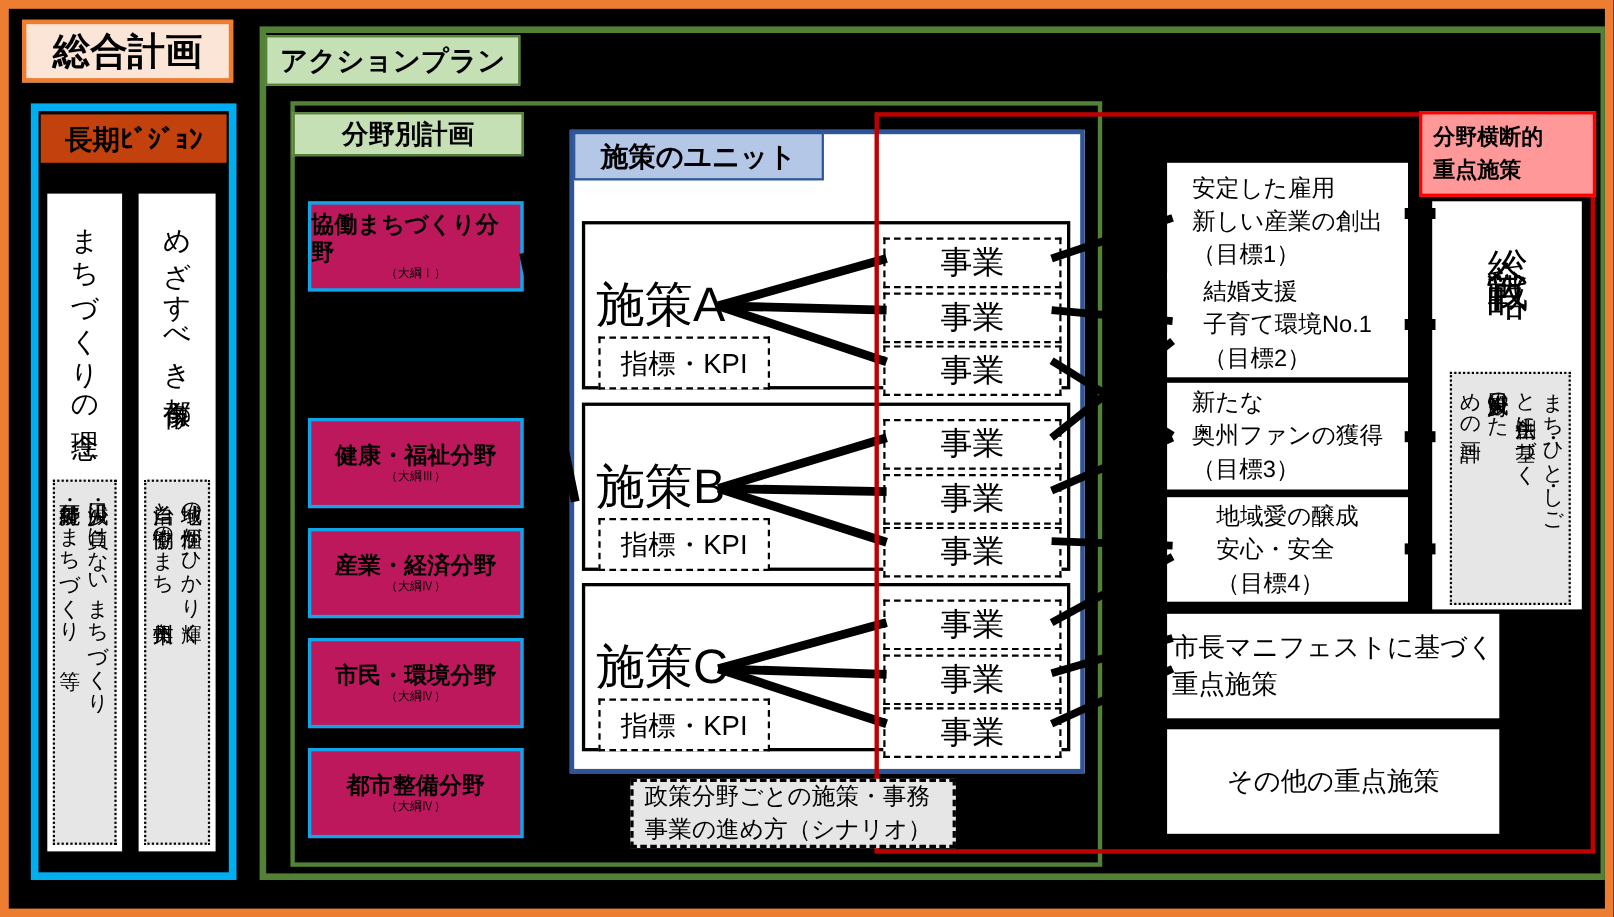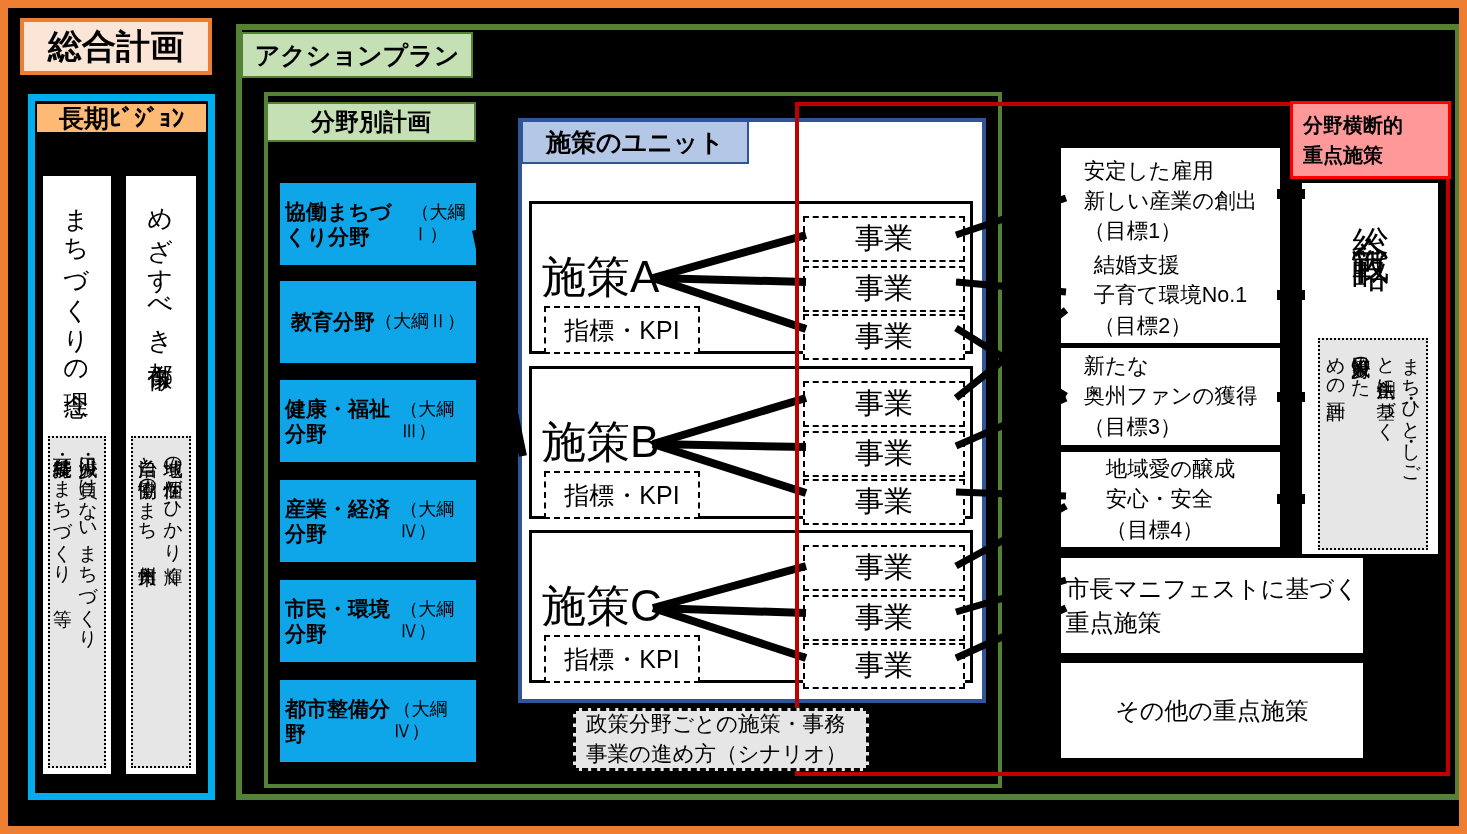--- a/index.html
+++ b/index.html
@@ -7,39 +7,39 @@
         border:8px solid #ED7D31;box-sizing:border-box;overflow:hidden;
         font-family:"Liberation Sans",sans-serif;color:#000;}
   .abs{position:absolute;box-sizing:border-box;}
   .pre{white-space:pre-line;}
   .cen{display:flex;align-items:center;justify-content:center;text-align:left;}
 
   .title-box{left:12px;top:10px;width:192px;height:57px;background:#FBE5D6;
              border:4px solid #ED7D31;font-size:34px;font-weight:bold;}
 
   .blue-frame{left:20px;top:86px;width:187px;height:706px;border:7px solid #00AEEF;background:#000;}
-  .ltv-label{left:29px;top:96px;width:169px;height:28px;background:#fdba74;font-size:25px;font-weight:bold;}
+  .ltv-label{left:29px;top:96px;width:169px;height:44px;background:#c2410c;font-size:25px;font-weight:bold;}
   .vcol{top:168px;width:68px;height:598px;background:#fff;}
   .vhead{position:absolute;top:14px;left:50%;transform:translateX(-50%);
          writing-mode:vertical-rl;text-orientation:upright;font-size:25px;letter-spacing:2px;}
   .vnote{position:absolute;left:5px;right:5px;top:260px;bottom:6px;background:#E7E6E6;
          border:2px dotted #000;writing-mode:vertical-rl;text-orientation:upright;
          font-size:19px;line-height:1.35;padding:6px 3px;white-space:pre-line;}
 
   .big-green{left:228px;top:16px;width:1225px;height:776px;border:6px solid #538135;}
   .ap-label{left:233px;top:24px;width:232px;height:46px;background:#C5E0B4;
             border:2px solid #538135;font-size:25px;font-weight:bold;}
   .inner-green{left:256px;top:84px;width:738px;height:696px;border:4px solid #538135;}
   .bb-label{left:258px;top:94px;width:210px;height:40px;background:#C5E0B4;
             border:2px solid #538135;font-size:24px;font-weight:bold;}
 
-  .fieldbox{left:272px;width:196px;height:82px;background:#0ea5e9;border:5px solid #0ea5e9;
-            flex-direction:row;line-height:1.2;}
+  .fieldbox{left:272px;width:196px;height:82px;background:#be185d;border:3px solid #0ea5e9;
+            flex-direction:column;line-height:1.2;}
   .fname{font-weight:bold;font-size:21px;}
-  .fsub{font-size:18px;}
+  .fsub{font-size:11px;}
 
   .unit-frame{left:510px;top:110px;width:468px;height:585px;background:#fff;border:4px solid #2F5597;}
   .unit-label{left:513px;top:112px;width:228px;height:44px;background:#B4C7E7;
               border:2px solid #2F5597;font-size:25px;font-weight:bold;}
   .unitbox{left:521px;width:444px;height:153px;background:#fff;border:3px solid #000;}
   .uname{position:absolute;left:10px;top:44px;font-size:44px;}
   .kpi{position:absolute;left:12px;top:102px;width:152px;height:44px;background:#fff;
        border:2.5px dashed #000;font-size:25px;}
   .jigyo{position:absolute;left:271px;width:158px;height:42px;background:#fff;
          border:2.5px dashed #000;font-size:29px;}
@@ -87,24 +87,20 @@
 
   <div class="abs big-green"></div>
   <div class="abs cen ap-label">アクションプラン</div>
 
   <div class="abs inner-green"></div>
   <div class="abs cen bb-label">分野別計画</div>
 
   <div class="abs cen fieldbox" style="top:175px">
     <div class="fname">協働まちづくり分野</div>
     <div class="fsub">（大綱Ⅰ）</div>
-  </div>
-  <div class="abs cen fieldbox" style="top:273px">
-    <div class="fname">教育分野</div>
-    <div class="fsub">（大綱Ⅱ）</div>
   </div>
   <div class="abs cen fieldbox" style="top:372px">
     <div class="fname">健康・福祉分野</div>
     <div class="fsub">（大綱Ⅲ）</div>
   </div>
   <div class="abs cen fieldbox" style="top:472px">
     <div class="fname">産業・経済分野</div>
     <div class="fsub">（大綱Ⅳ）</div>
   </div>
   <div class="abs cen fieldbox" style="top:572px">

